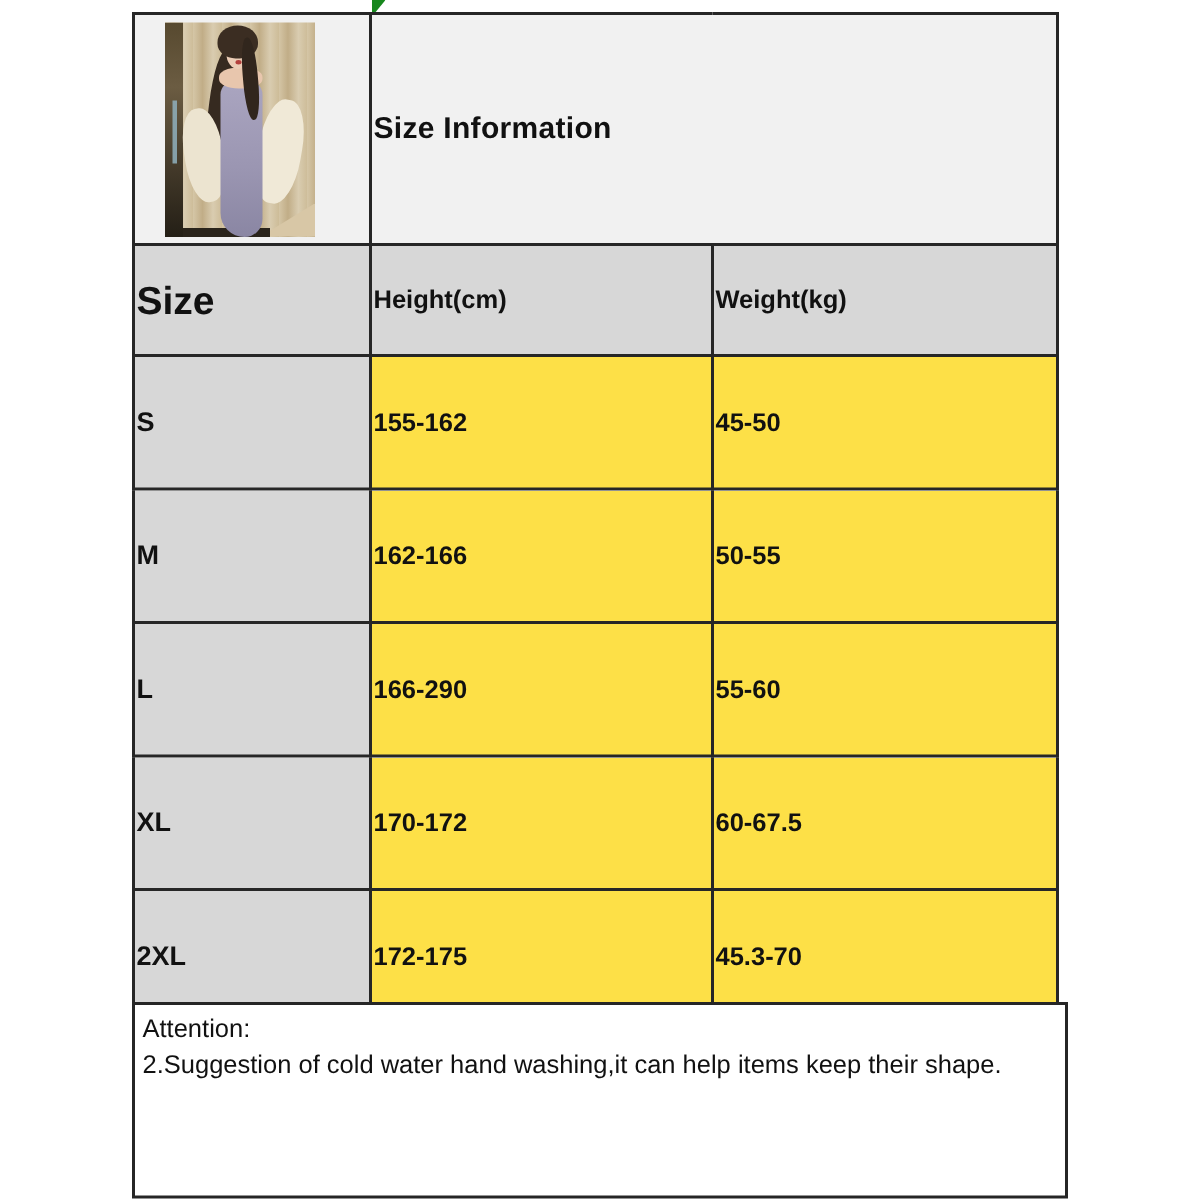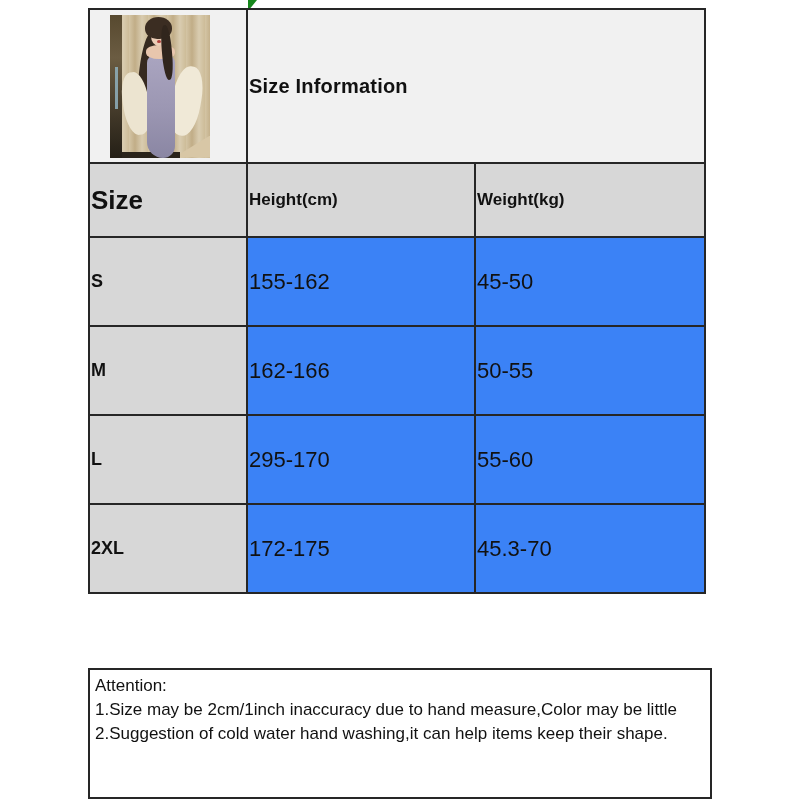--- a/index.html
+++ b/index.html
@@ -36,21 +36,21 @@
 
   td.photo-cell{height:150px;background:#f1f1f1;}
   td.title-cell{background:#f1f1f1;}
   .title-text{font-size:20px;font-weight:bold;letter-spacing:0.2px;}
 
   tr.head-row th{height:70px;background:#d7d7d7;font-size:17px;font-weight:bold;}
   tr.head-row th.th-size{font-size:26px;}
 
   tr.data-row td{height:85px;}
   td.size-cell{background:#d7d7d7;font-size:18px;font-weight:bold;}
-  td.val-cell{background:#3b82f6;font-size:22px;font-weight:400;}
+  td.val-cell{background:#fde047;font-size:17px;font-weight:700;}
 
   
   .attention{
     position:absolute;left:88px;top:668px;
     box-sizing:border-box;width:624px;height:131px;
     background:#ffffff;border:2px solid #262626;
     padding:4px 5px;
     font-size:17px;line-height:24px;
     text-align:left;white-space:nowrap;
   }
@@ -131,30 +131,34 @@
         <td class="val-cell">155-162</td>
         <td class="val-cell">45-50</td>
       </tr>
       <tr class="data-row">
         <td class="size-cell">M</td>
         <td class="val-cell">162-166</td>
         <td class="val-cell">50-55</td>
       </tr>
       <tr class="data-row">
         <td class="size-cell">L</td>
-        <td class="val-cell">295-170</td>
+        <td class="val-cell">166-290</td>
         <td class="val-cell">55-60</td>
+      </tr>
+      <tr class="data-row">
+        <td class="size-cell">XL</td>
+        <td class="val-cell">170-172</td>
+        <td class="val-cell">60-67.5</td>
       </tr>
       <tr class="data-row">
         <td class="size-cell">2XL</td>
         <td class="val-cell">172-175</td>
         <td class="val-cell">45.3-70</td>
       </tr>
     </tbody>
   </table>
 
   <div class="attention">
     <div>Attention:</div>
-    <div>1.Size may be 2cm/1inch inaccuracy due to hand measure,Color may be little</div>
     <div>2.Suggestion of cold water hand washing,it can help items keep their shape.</div>
   </div>
 
 </div>
 
 </body></html>

